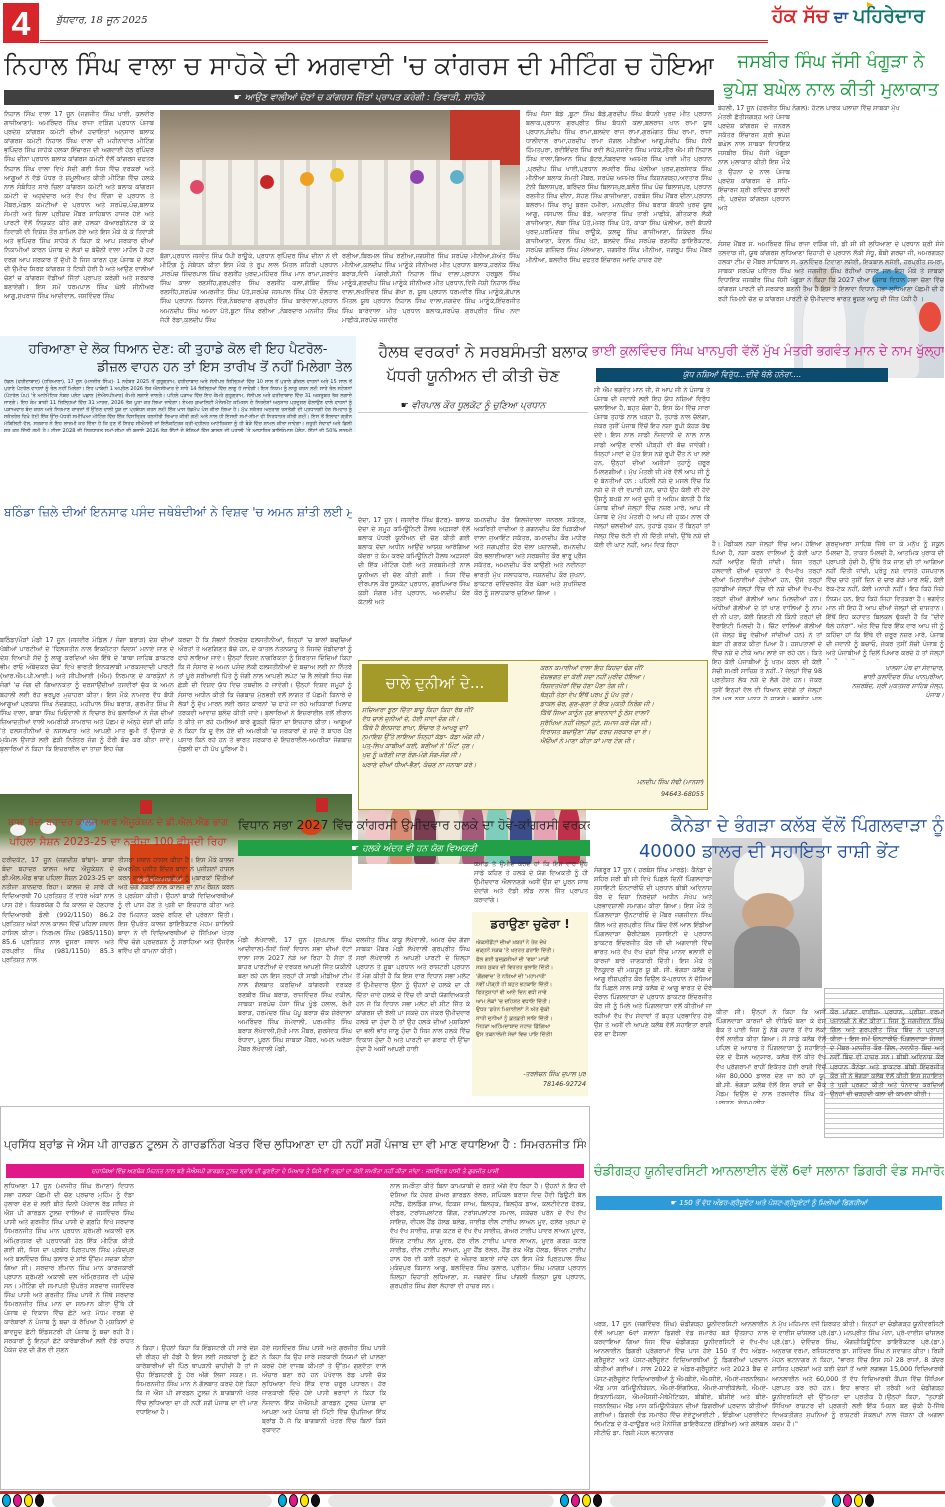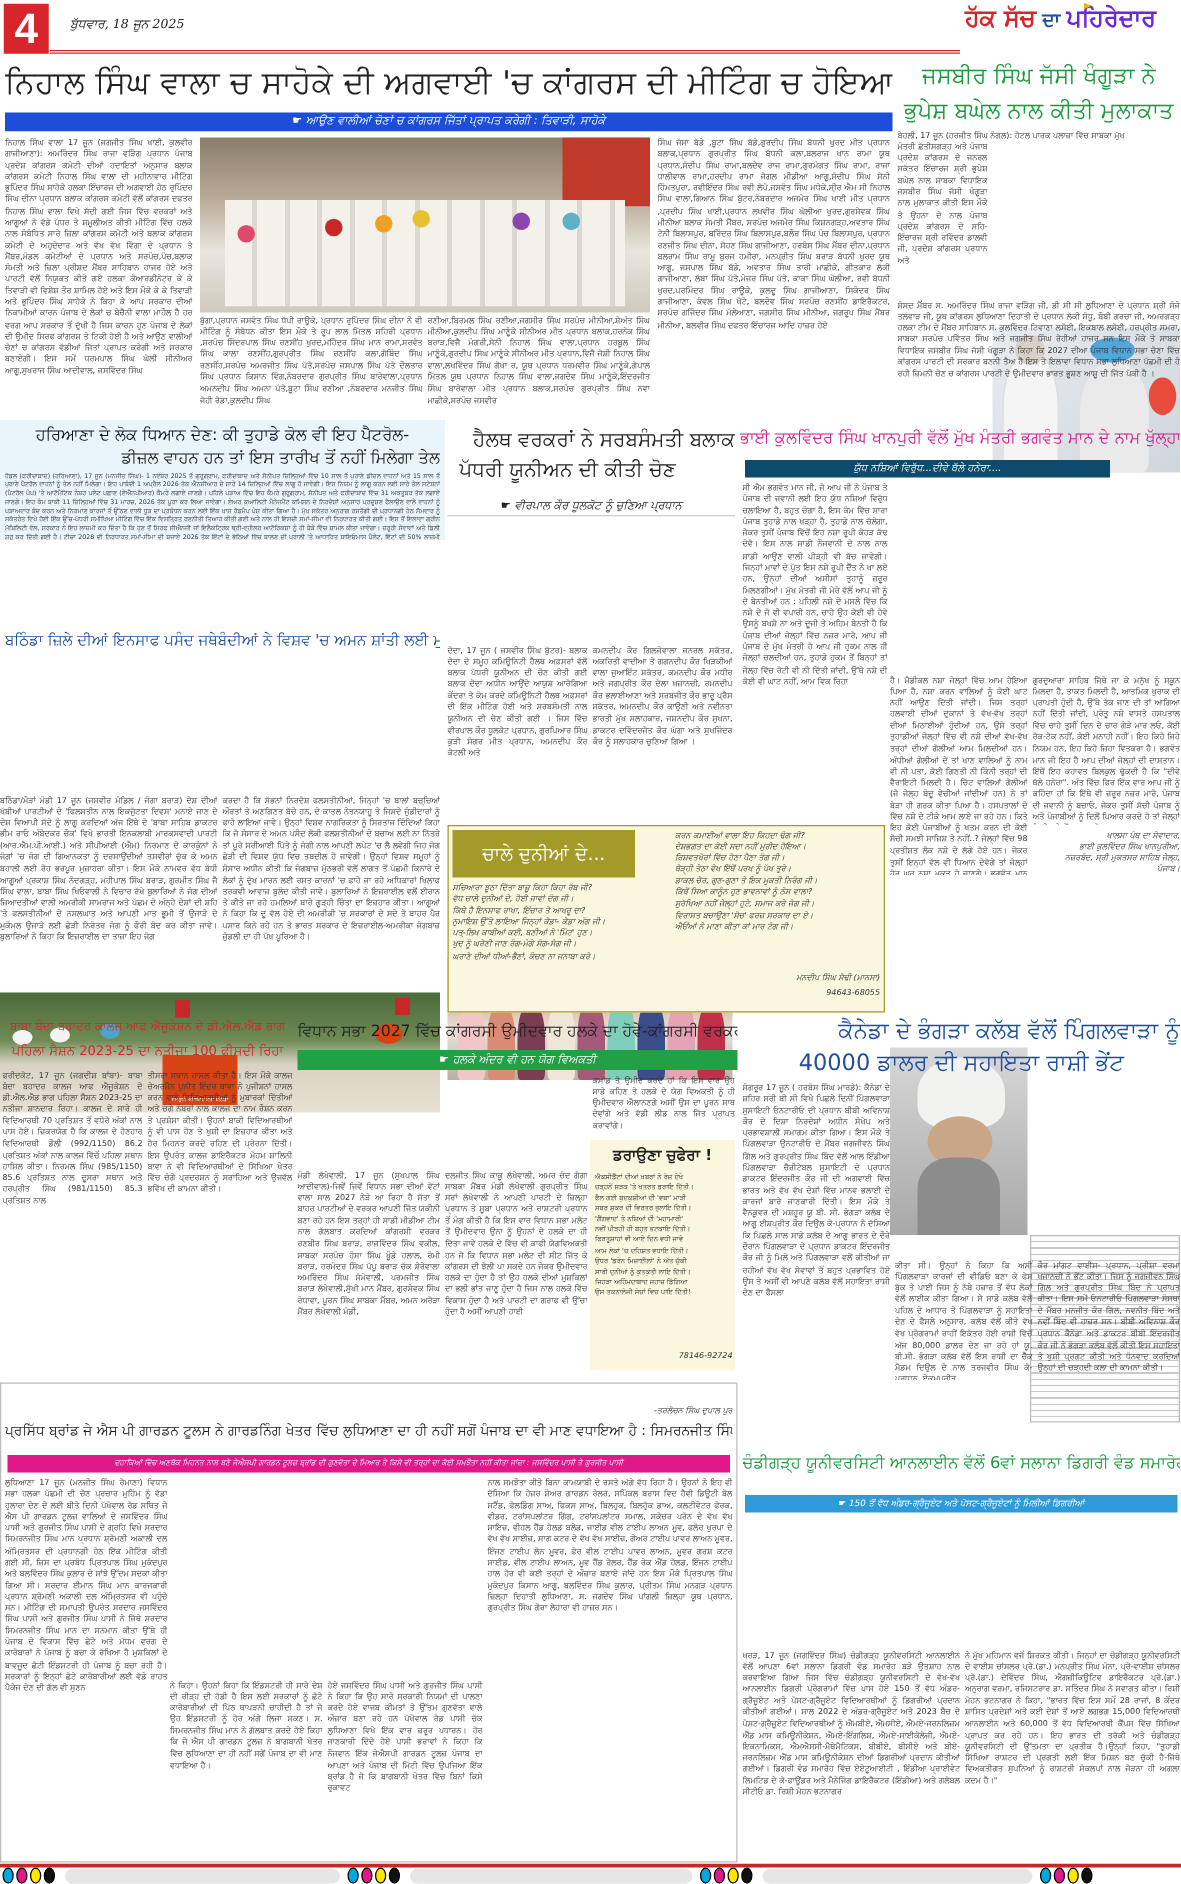--- a/index.html
+++ b/index.html
@@ -16,26 +16,26 @@
 </style>
 </head>
 <body>
 
 <div class="abs" style="left:3px;top:3px;width:36px;height:40px;background:#d7262b;color:#fff;font:bold 34px/40px 'Liberation Sans',sans-serif;text-align:center">4</div>
 <div class="abs" style="left:56px;top:14px;font:italic 10px 'DejaVu Serif',serif;color:#222">ਬੁੱਧਵਾਰ, 18 ਜੂਨ 2025</div>
 <div class="abs" style="left:40px;top:40px;width:728px;height:3px;border-top:1px solid #d7262b;border-bottom:1px solid #d7262b"></div>
 <div class="abs" style="left:772px;top:4px;width:170px;height:36px;white-space:nowrap">
   <span style="color:#d7262b;font:bold 19px 'DejaVu Sans',sans-serif">ਹੱਕ ਸੱਚ</span>
   <span style="color:#1f4e9c;font:bold 15px 'DejaVu Sans',sans-serif;position:relative">ਦਾ</span>
-  <span style="color:#6d28d9;font:bold 19px 'DejaVu Sans',sans-serif">ਪਹਿਰੇਦਾਰ</span>
+  <span style="color:#0f766e;font:bold 19px 'DejaVu Sans',sans-serif">ਪਹਿਰੇਦਾਰ</span>
   <span style="position:absolute;left:95px;top:-2px;width:6px;height:9px;background:#f5b400;clip-path:polygon(0 0,100% 30%,0 60%)"></span>
 </div>
 
 <div class="abs hl" style="left:4px;top:46px;width:710px;height:40px;font-size:25px;line-height:40px;color:#222;letter-spacing:0.3px">ਨਿਹਾਲ ਸਿੰਘ ਵਾਲਾ ਚ ਸਾਹੋਕੇ ਦੀ ਅਗਵਾਈ 'ਚ ਕਾਂਗਰਸ ਦੀ ਮੀਟਿੰਗ ਚ ਹੋਇਆ ਵੱਡਾ ਇਕੱਠ</div>
-<div class="abs bar" style="left:4px;top:90px;width:710px;height:15px;background:#1d4ed8;font-size:9px;line-height:15px">☛ ਆਉਣ ਵਾਲੀਆਂ ਚੋਣਾਂ ਚ ਕਾਂਗਰਸ ਜਿੱਤਾਂ ਪ੍ਰਾਪਤ ਕਰੇਗੀ : ਤਿਵਾੜੀ, ਸਾਹੋਕੇ</div>
+<div class="abs bar" style="left:4px;top:90px;width:710px;height:15px;background:#404040;font-size:9px;line-height:15px">☛ ਆਉਣ ਵਾਲੀਆਂ ਚੋਣਾਂ ਚ ਕਾਂਗਰਸ ਜਿੱਤਾਂ ਪ੍ਰਾਪਤ ਕਰੇਗੀ : ਤਿਵਾੜੀ, ਸਾਹੋਕੇ</div>
 <div class="abs txt" style="left:4px;top:110px;width:150px;height:220px">ਨਿਹਾਲ ਸਿੰਘ ਵਾਲਾ 17 ਜੂਨ (ਜਗਜੀਤ ਸਿੰਘ ਖਾਈ, ਕੁਲਵੀਰ ਗਾਜੀਆਣਾ): ਅਮਰਿੰਦਰ ਸਿੰਘ ਰਾਜਾ ਵੜਿੰਗ ਪ੍ਰਧਾਨ ਪੰਜਾਬ ਪ੍ਰਦੇਸ਼ ਕਾਂਗਰਸ ਕਮੇਟੀ ਦੀਆਂ ਹਦਾਇਤਾਂ ਅਨੁਸਾਰ ਬਲਾਕ ਕਾਂਗਰਸ ਕਮੇਟੀ ਨਿਹਾਲ ਸਿੰਘ ਵਾਲਾ ਦੀ ਮਹੀਨਾਵਾਰ ਮੀਟਿੰਗ ਭੁਪਿੰਦਰ ਸਿੰਘ ਸਾਹੋਕੇ ਹਲਕਾ ਇੰਚਾਰਜ ਦੀ ਅਗਵਾਈ ਹੇਠ ਰੁਪਿੰਦਰ ਸਿੰਘ ਦੀਨਾ ਪ੍ਰਧਾਨ ਬਲਾਕ ਕਾਂਗਰਸ ਕਮੇਟੀ ਵੱਲੋਂ ਕਾਂਗਰਸ ਦਫਤਰ ਨਿਹਾਲ ਸਿੰਘ ਵਾਲਾ ਵਿਖੇ ਸੱਦੀ ਗਈ ਜਿਸ ਵਿੱਚ ਵਰਕਰਾਂ ਅਤੇ ਆਗੂਆਂ ਨੇ ਵੱਡੇ ਪੱਧਰ ਤੇ ਸ਼ਮੂਲੀਅਤ ਕੀਤੀ ਮੀਟਿੰਗ ਵਿੱਚ ਹਲਕੇ ਨਾਲ ਸੰਬੰਧਿਤ ਸਾਰੇ ਜ਼ਿਲਾ ਕਾਂਗਰਸ ਕਮੇਟੀ ਅਤੇ ਬਲਾਕ ਕਾਂਗਰਸ ਕਮੇਟੀ ਦੇ ਅਹੁਦੇਦਾਰ ਅਤੇ ਵੱਖ ਵੱਖ ਵਿੰਗਾ ਦੇ ਪ੍ਰਧਾਨ ਤੇ ਮੈਂਬਰ,ਮੰਡਲ ਕਮੇਟੀਆਂ ਦੇ ਪ੍ਰਧਾਨ ਅਤੇ ਸਰਪੰਚ,ਪੰਚ,ਬਲਾਕ ਸੰਮਤੀ ਅਤੇ ਜ਼ਿਲਾ ਪ੍ਰੀਸ਼ਦ ਮੈਂਬਰ ਸਾਹਿਬਾਨ ਹਾਜਰ ਹੋਏ ਅਤੇ ਪਾਰਟੀ ਵੱਲੋਂ ਨਿਯੁਕਤ ਕੀਤੇ ਗਏ ਹਲਕਾ ਕੋਆਰਡੀਨੇਟਰ ਕੇ ਕੇ ਤਿਵਾੜੀ ਵੀ ਵਿਸ਼ੇਸ਼ ਤੌਰ ਸ਼ਾਮਿਲ ਹੋਏ ਅਤੇ ਇਸ ਮੌਕੇ ਕੇ ਕੇ ਤਿਵਾੜੀ ਅਤੇ ਭੁਪਿੰਦਰ ਸਿੰਘ ਸਾਹੋਕੇ ਨੇ ਕਿਹਾ ਕੇ ਆਪ ਸਰਕਾਰ ਦੀਆਂ ਨਿਕਾਮੀਆਂ ਕਾਰਨ ਪੰਜਾਬ ਦੇ ਲੋਕਾਂ ਚ ਬੇਚੈਨੀ ਵਾਲਾ ਮਾਹੌਲ ਹੈ ਹਰ ਵਰਗ ਆਪ ਸਰਕਾਰ ਤੋਂ ਦੁੱਖੀ ਹੈ ਜਿਸ ਕਾਰਨ ਹੁਣ ਪੰਜਾਬ ਦੇ ਲੋਕਾਂ ਦੀ ਉਮੀਦ ਸਿਰਫ ਕਾਂਗਰਸ ਤੇ ਟਿਕੀ ਹੋਈ ਹੈ ਅਤੇ ਆਉਣ ਵਾਲੀਆਂ ਚੋਣਾਂ ਚ ਕਾਂਗਰਸ ਵੱਡੀਆਂ ਜਿੱਤਾਂ ਪ੍ਰਾਪਤ ਕਰੇਗੀ ਅਤੇ ਸਰਕਾਰ ਬਣਾਏਗੀ। ਇਸ ਸਮੇਂ ਧਰਮਪਾਲ ਸਿੰਘ ਘੋਲੀ ਸੀਨੀਅਰ ਆਗੂ,ਸੁਖਰਾਜ ਸਿੰਘ ਆਦੀਵਾਲ, ਜਸਵਿੰਦਰ ਸਿੰਘ</div>
 <div class="abs photo" style="left:160px;top:110px;width:360px;height:140px;background:linear-gradient(180deg,#8a7d6a 0%,#b9ab97 35%,#e9e5dd 65%,#cfc9be 100%)">
   <div class="abs" style="left:290px;top:0;width:70px;height:55px;background:#c0392b"></div>
   <div class="abs" style="left:20px;top:50px;width:320px;height:85px;background:repeating-linear-gradient(90deg,#f3f1ea 0 22px,#dcd8cf 22px 26px)"></div>
   <div class="head" style="left:30px;top:70px;width:14px;height:14px;background:#e04a6a"></div>
   <div class="head" style="left:100px;top:65px;width:14px;height:14px;background:#c62828"></div>
   <div class="head" style="left:140px;top:62px;width:14px;height:14px;background:#f0a020"></div>
   <div class="head" style="left:170px;top:58px;width:14px;height:14px;background:#e8c030"></div>
   <div class="head" style="left:250px;top:60px;width:14px;height:14px;background:#8e44ad"></div>
   <div class="head" style="left:290px;top:60px;width:14px;height:14px;background:#5fb0c8"></div>
@@ -69,21 +69,21 @@
   </div>
   <div class="head" style="left:10px;top:30px;width:16px;height:12px;background:#f3f3f3"></div>
   <div class="head" style="left:40px;top:28px;width:16px;height:12px;background:#f3f3f3"></div>
   <div class="head" style="left:80px;top:25px;width:16px;height:12px;background:#4da3c9"></div>
   <div class="head" style="left:300px;top:25px;width:22px;height:16px;background:#d84315"></div>
   <div class="abs" style="left:140px;top:6px;width:12px;height:14px;background:#c62828"></div>
   <div class="abs" style="left:316px;top:4px;width:12px;height:14px;background:#c62828"></div>
 </div>
 
 <div class="abs hl" style="left:358px;top:340px;width:230px;font-size:16px;line-height:24px;color:#222;text-align:right">ਹੈਲਥ ਵਰਕਰਾਂ ਨੇ ਸਰਬਸੰਮਤੀ ਬਲਾਕ</div>
-<div class="abs hl" style="left:339px;top:364px;width:230px;font-size:16px;line-height:24px;color:#222;text-align:center">ਪੱਧਰੀ ਯੂਨੀਅਨ ਦੀ ਕੀਤੀ ਚੋਣ</div>
+<div class="abs hl" style="left:358px;top:364px;width:230px;font-size:16px;line-height:24px;color:#222;text-align:center">ਪੱਧਰੀ ਯੂਨੀਅਨ ਦੀ ਕੀਤੀ ਚੋਣ</div>
 <div class="abs hl" style="left:358px;top:398px;width:230px;font-size:9px;line-height:14px;color:#222;font-style:italic;text-align:center;border-bottom:1px solid #ccc">☛ ਵੀਰਪਾਲ ਕੌਰ ਧੂਲਕੋਟ ਨੂੰ ਚੁਣਿਆ ਪ੍ਰਧਾਨ</div>
 <div class="abs photo" style="left:358px;top:414px;width:228px;height:98px;background:linear-gradient(180deg,#c98676 0%,#d9a797 30%,#e8e2d9 60%,#b8b0a4 100%)">
   <div class="abs" style="left:80px;top:4px;width:80px;height:18px;background:#f2f2f2;font-size:6px;line-height:18px;text-align:center;color:#b71c1c">ਸੀ ਐਚ ਸੀ ਦੋਦਾ</div>
   <div class="person" style="left:8px;top:38px;width:22px;height:60px;background:#f1c6c6"></div>
   <div class="person" style="left:32px;top:36px;width:22px;height:62px;background:#d98b73"></div>
   <div class="person" style="left:56px;top:36px;width:22px;height:62px;background:#7b3d52"></div>
   <div class="person" style="left:80px;top:34px;width:22px;height:64px;background:#efe6d8"></div>
   <div class="person" style="left:104px;top:34px;width:22px;height:64px;background:#a55a79"></div>
   <div class="person" style="left:128px;top:34px;width:22px;height:64px;background:#7fcdbb"></div>
   <div class="person" style="left:152px;top:34px;width:22px;height:64px;background:#3b4c8a"></div>
@@ -156,21 +156,21 @@
 ਫੈਲ ਗਈ ਬੁਦਕੁਸ਼ੀਆਂ ਦੀ 'ਵਬਾ' ਮਾੜੀ
 ਸਬਰ ਸ਼ੁਕਰ ਦੀ ਵਿਰਤਰ ਭੁਲਾਇ ਦਿੱਤੀ।
 'ਗੈਂਗਵਾਦ' ਤੇ ਨਸ਼ਿਆਂ ਦੀ 'ਮਹਾਮਾਰੀ'
 ਨਵੀਂ ਪੀੜ੍ਹੀ ਹੀ ਬਹੁਤ ਭਟਕਾਇ ਦਿੱਤੀ।
 ਫਿਰਤੂਸ਼ਾਹਾਂ ਵੀ ਆਏ ਦਿਨ ਵਧੀ ਜਾਵੇ
 ਆਮ ਲੋਕਾਂ 'ਚ ਦਹਿਸ਼ਤ ਵਧਾਇ ਦਿੱਤੀ।
 ਉਧਰ 'ਡਰੋਨ ਮਿਜ਼ਾਈਲਾਂ' ਨੇ ਅੱਤ ਚੁੱਕੀ
 ਸਾਰੀ ਦੁਨੀਆਂ ਨੂੰ ਕੁਤਕੁਤੀ ਲਾਇ ਦਿੱਤੀ।
 ਜਿਹੜਾ ਅਹਿੰਮਦਾਬਾਦ ਜਹਾਜ਼ ਡਿੱਗਿਆ
 ਉਸ ਤਕਨਾਲੋਜੀ ਸੋਚਾਂ ਵਿਚ ਪਾਇ ਦਿੱਤੀ!</div>
-<div class="abs txt" style="left:476px;top:1124px;width:110px;height:9px;text-align:right;font-style:italic">-ਤਰਲੋਚਨ ਸਿੰਘ ਦੁਪਾਲ ਪੁਰ</div>
+<div class="abs txt" style="left:476px;top:1070px;width:110px;height:9px;text-align:right;font-style:italic">-ਤਰਲੋਚਨ ਸਿੰਘ ਦੁਪਾਲ ਪੁਰ</div>
 <div class="abs txt" style="left:476px;top:1080px;width:110px;height:9px;text-align:right;font-style:italic">78146-92724</div>
 
 <div class="abs hl" style="left:594px;top:812px;width:350px;font-size:18px;line-height:26px;color:#1f4e9c;text-align:right">ਕੈਨੇਡਾ ਦੇ ਭੰਗੜਾ ਕਲੱਬ ਵੱਲੋਂ ਪਿੰਗਲਵਾੜਾ ਨੂੰ</div>
 <div class="abs hl" style="left:594px;top:838px;width:350px;font-size:18px;line-height:26px;color:#1f4e9c;text-align:center">40000 ਡਾਲਰ ਦੀ ਸਹਾਇਤਾ ਰਾਸ਼ੀ ਭੇਂਟ</div>
 <div class="abs txt" style="left:594px;top:866px;width:118px;height:238px">ਸੰਗਰੂਰ 17 ਜੂਨ ( ਹਰਬੰਸ ਸਿੰਘ ਮਾਰਡੇ): ਕੈਨੇਡਾ ਦੇ ਸ਼ਹਿਰ ਸਰੀ ਬੀ ਸੀ ਵਿਖੇ ਪਿਛਲੇ ਦਿਨੀਂ ਪਿੰਗਲਵਾੜਾ ਸੁਸਾਇਟੀ ਓਨਟਾਰੀਓ ਦੀ ਪ੍ਰਧਾਨ ਬੀਬੀ ਅਵਿਨਾਸ਼ ਕੌਰ ਦੇ ਦਿਸ਼ਾ ਨਿਰਦੇਸ਼ਾਂ ਅਧੀਨ ਸੰਖੇਪ ਅਤੇ ਪ੍ਰਭਾਵਸ਼ਾਲੀ ਸਮਾਗਮ ਕੀਤਾ ਗਿਆ। ਇਸ ਮੌਕੇ ਤੇ ਪਿੰਗਲਵਾੜਾ ਉਨਟਾਰੀਓ ਦੇ ਮੈਂਬਰ ਜਗਜੀਵਨ ਸਿੰਘ ਗਿੱਲ ਅਤੇ ਗੁਰਪ੍ਰੀਤ ਸਿੰਘ ਬਿੰਦ ਵੱਲੋਂ ਆਲ ਇੰਡੀਆ ਪਿੰਗਲਵਾੜਾ ਚੈਰੀਟੇਬਲ ਸੁਸਾਇਟੀ ਦੇ ਪ੍ਰਧਾਨ ਡਾਕਟਰ ਇੰਦਰਜੀਤ ਕੌਰ ਜੀ ਦੀ ਅਗਵਾਈ ਵਿੱਚ ਭਾਰਤ ਅਤੇ ਵੱਖ ਵੱਖ ਦੇਸ਼ਾਂ ਵਿੱਚ ਮਾਨਵ ਭਲਾਈ ਦੇ ਕਾਰਜਾਂ ਬਾਰੇ ਜਾਣਕਾਰੀ ਦਿੱਤੀ। ਇਸ ਮੌਕੇ ਤੇ ਵੈਨਕੂਵਰ ਦੀ ਮਸ਼ਹੂਰ ਯੂ ਬੀ. ਸੀ. ਭੰਗੜਾ ਕਲੱਬ ਦੇ ਆਗੂ ਈਸ਼ਪ੍ਰੀਤ ਕੌਰ ਦਿਉਲ ਕੋ-ਪ੍ਰਧਾਨ ਨੇ ਦੱਸਿਆ ਕਿ ਪਿਛਲੇ ਸਾਲ ਸਾਡੇ ਕਲੱਬ ਦੇ ਆਗੂ ਭਾਰਤ ਦੇ ਦੌਰੇ ਦੌਰਾਨ ਪਿੰਗਲਵਾੜਾ ਦੇ ਪ੍ਰਧਾਨ ਡਾਕਟਰ ਇੰਦਰਜੀਤ ਕੌਰ ਜੀ ਨੂੰ ਮਿਲੇ ਅਤੇ ਪਿੰਗਲਵਾੜਾ ਵਲੋਂ ਕੀਤੀਆਂ ਜਾ ਰਹੀਆਂ ਵੱਖ ਵੱਖ ਸੇਵਾਵਾਂ ਤੋਂ ਬਹੁਤ ਪ੍ਰਭਾਵਿਤ ਹੋਏ ਉਸ ਤੇ ਅਸੀਂ ਵੀ ਆਪਣੇ ਕਲੱਬ ਵੱਲੋਂ ਸਹਾਇਤਾ ਰਾਸ਼ੀ ਦੇਣ ਦਾ ਫੈਸਲਾ</div>
 
 <div class="abs txt" style="left:716px;top:1008px;width:110px;height:96px">ਕੀਤਾ ਸੀ। ਉਨ੍ਹਾਂ ਨੇ ਕਿਹਾ ਕਿ ਅਸੀਂ ਪਿੰਗਲਵਾੜਾ ਕਾਰਜਾਂ ਦੀ ਵੀਡਿਓ ਬਣਾ ਕੇ ਫੇਸ ਬੁੱਕ ਤੇ ਪਾਈ ਜਿਸ ਨੂੰ ਨੱਬੇ ਹਜ਼ਾਰ ਤੋਂ ਵੱਧ ਲੋਕਾਂ ਵੱਲੋਂ ਲਾਈਕ ਕੀਤਾ ਗਿਆ। ਸੋ ਸਾਡੇ ਕਲੱਬ ਵੱਲੋਂ ਪਹਿਲ ਦੇ ਆਧਾਰ ਤੇ ਪਿੰਗਲਵਾੜਾ ਨੂੰ ਸਹਾਇਤਾ ਦੇਣ ਦੇ ਫੈਸਲੇ ਅਨੁਸਾਰ, ਕਲੱਬ ਵੱਲੋਂ ਕੀਤੇ ਵੱਖ ਵੱਖ ਪ੍ਰੋਗਰਾਮਾਂ ਰਾਹੀਂ ਇਕੱਤਰ ਹੋਈ ਰਾਸ਼ੀ ਵਿੱਚੋਂ ਅੱਜ 80,000 ਡਾਲਰ ਦੇਣ ਜਾ ਰਹੇ ਹਾਂ ਯੂ. ਬੀ.ਸੀ. ਭੰਗੜਾ ਕਲੱਬ ਵੱਲੋਂ ਇਸ ਰਾਸ਼ੀ ਦਾ ਚੈੱਕ ਮੈਡਮ ਦਿਉਲ ਦੇ ਨਾਲ ਤਰਜਵੀਰ ਸਿੰਘ ਕੋ- ਪ੍ਰਧਾਨ, ਏਕਮਪ੍ਰੀਤ</div>
 <div class="abs txt" style="left:830px;top:1008px;width:114px;height:96px">ਕੌਰ ਮਾਂਗਟ ਵਾਈਸ- ਪ੍ਰਧਾਨ, ਪ੍ਰੀਸ਼ਾ ਵਰਮਾ ਖਜਾਨਚੀ ਨੇ ਭੇਂਟ ਕੀਤਾ। ਜਿਸ ਨੂੰ ਜਗਜੀਵਨ ਸਿੰਘ ਗਿੱਲ ਅਤੇ ਗੁਰਪ੍ਰੀਤ ਸਿੰਘ ਬਿੰਦ ਨੇ ਪ੍ਰਾਪਤ ਕੀਤਾ। ਇਸ ਸਮੇਂ ਓਨਟਾਰੀਓ ਪਿੰਗਲਵਾੜਾ ਸੰਸਥਾ ਦੇ ਮੈਂਬਰ ਮਨਜੀਤ ਕੌਰ ਗਿੱਲ, ਨਵਨੀਤ ਬਿੰਦ ਅਤੇ ਨਵੀਂ ਬਿੰਦ ਵੀ ਹਾਜ਼ਰ ਸਨ। ਬੀਬੀ ਅਵਿਨਾਸ਼ ਕੌਰ ਪ੍ਰਧਾਨ ਕੈਨੇਡਾ ਅਤੇ ਡਾਕਟਰ ਬੀਬੀ ਇੰਦਰਜੀਤ ਕੌਰ ਜੀ ਨੇ ਭੰਗੜਾ ਕਲੱਬ ਵੱਲੋਂ ਕੀਤੀ ਇਸ ਸਹਾਇਤਾ ਤੇ ਖੁਸ਼ੀ ਪ੍ਰਗਟ ਕੀਤੀ ਅਤੇ ਧੰਨਵਾਦ ਕਰਦਿਆਂ ਉਨ੍ਹਾਂ ਦੀ ਚੜ੍ਹਦੀ ਕਲਾ ਦੀ ਕਾਮਨਾ ਕੀਤੀ।</div>
 
 <div class="abs" style="left:0;top:1106px;width:590px;height:384px;border:1px solid #bbb"></div>

